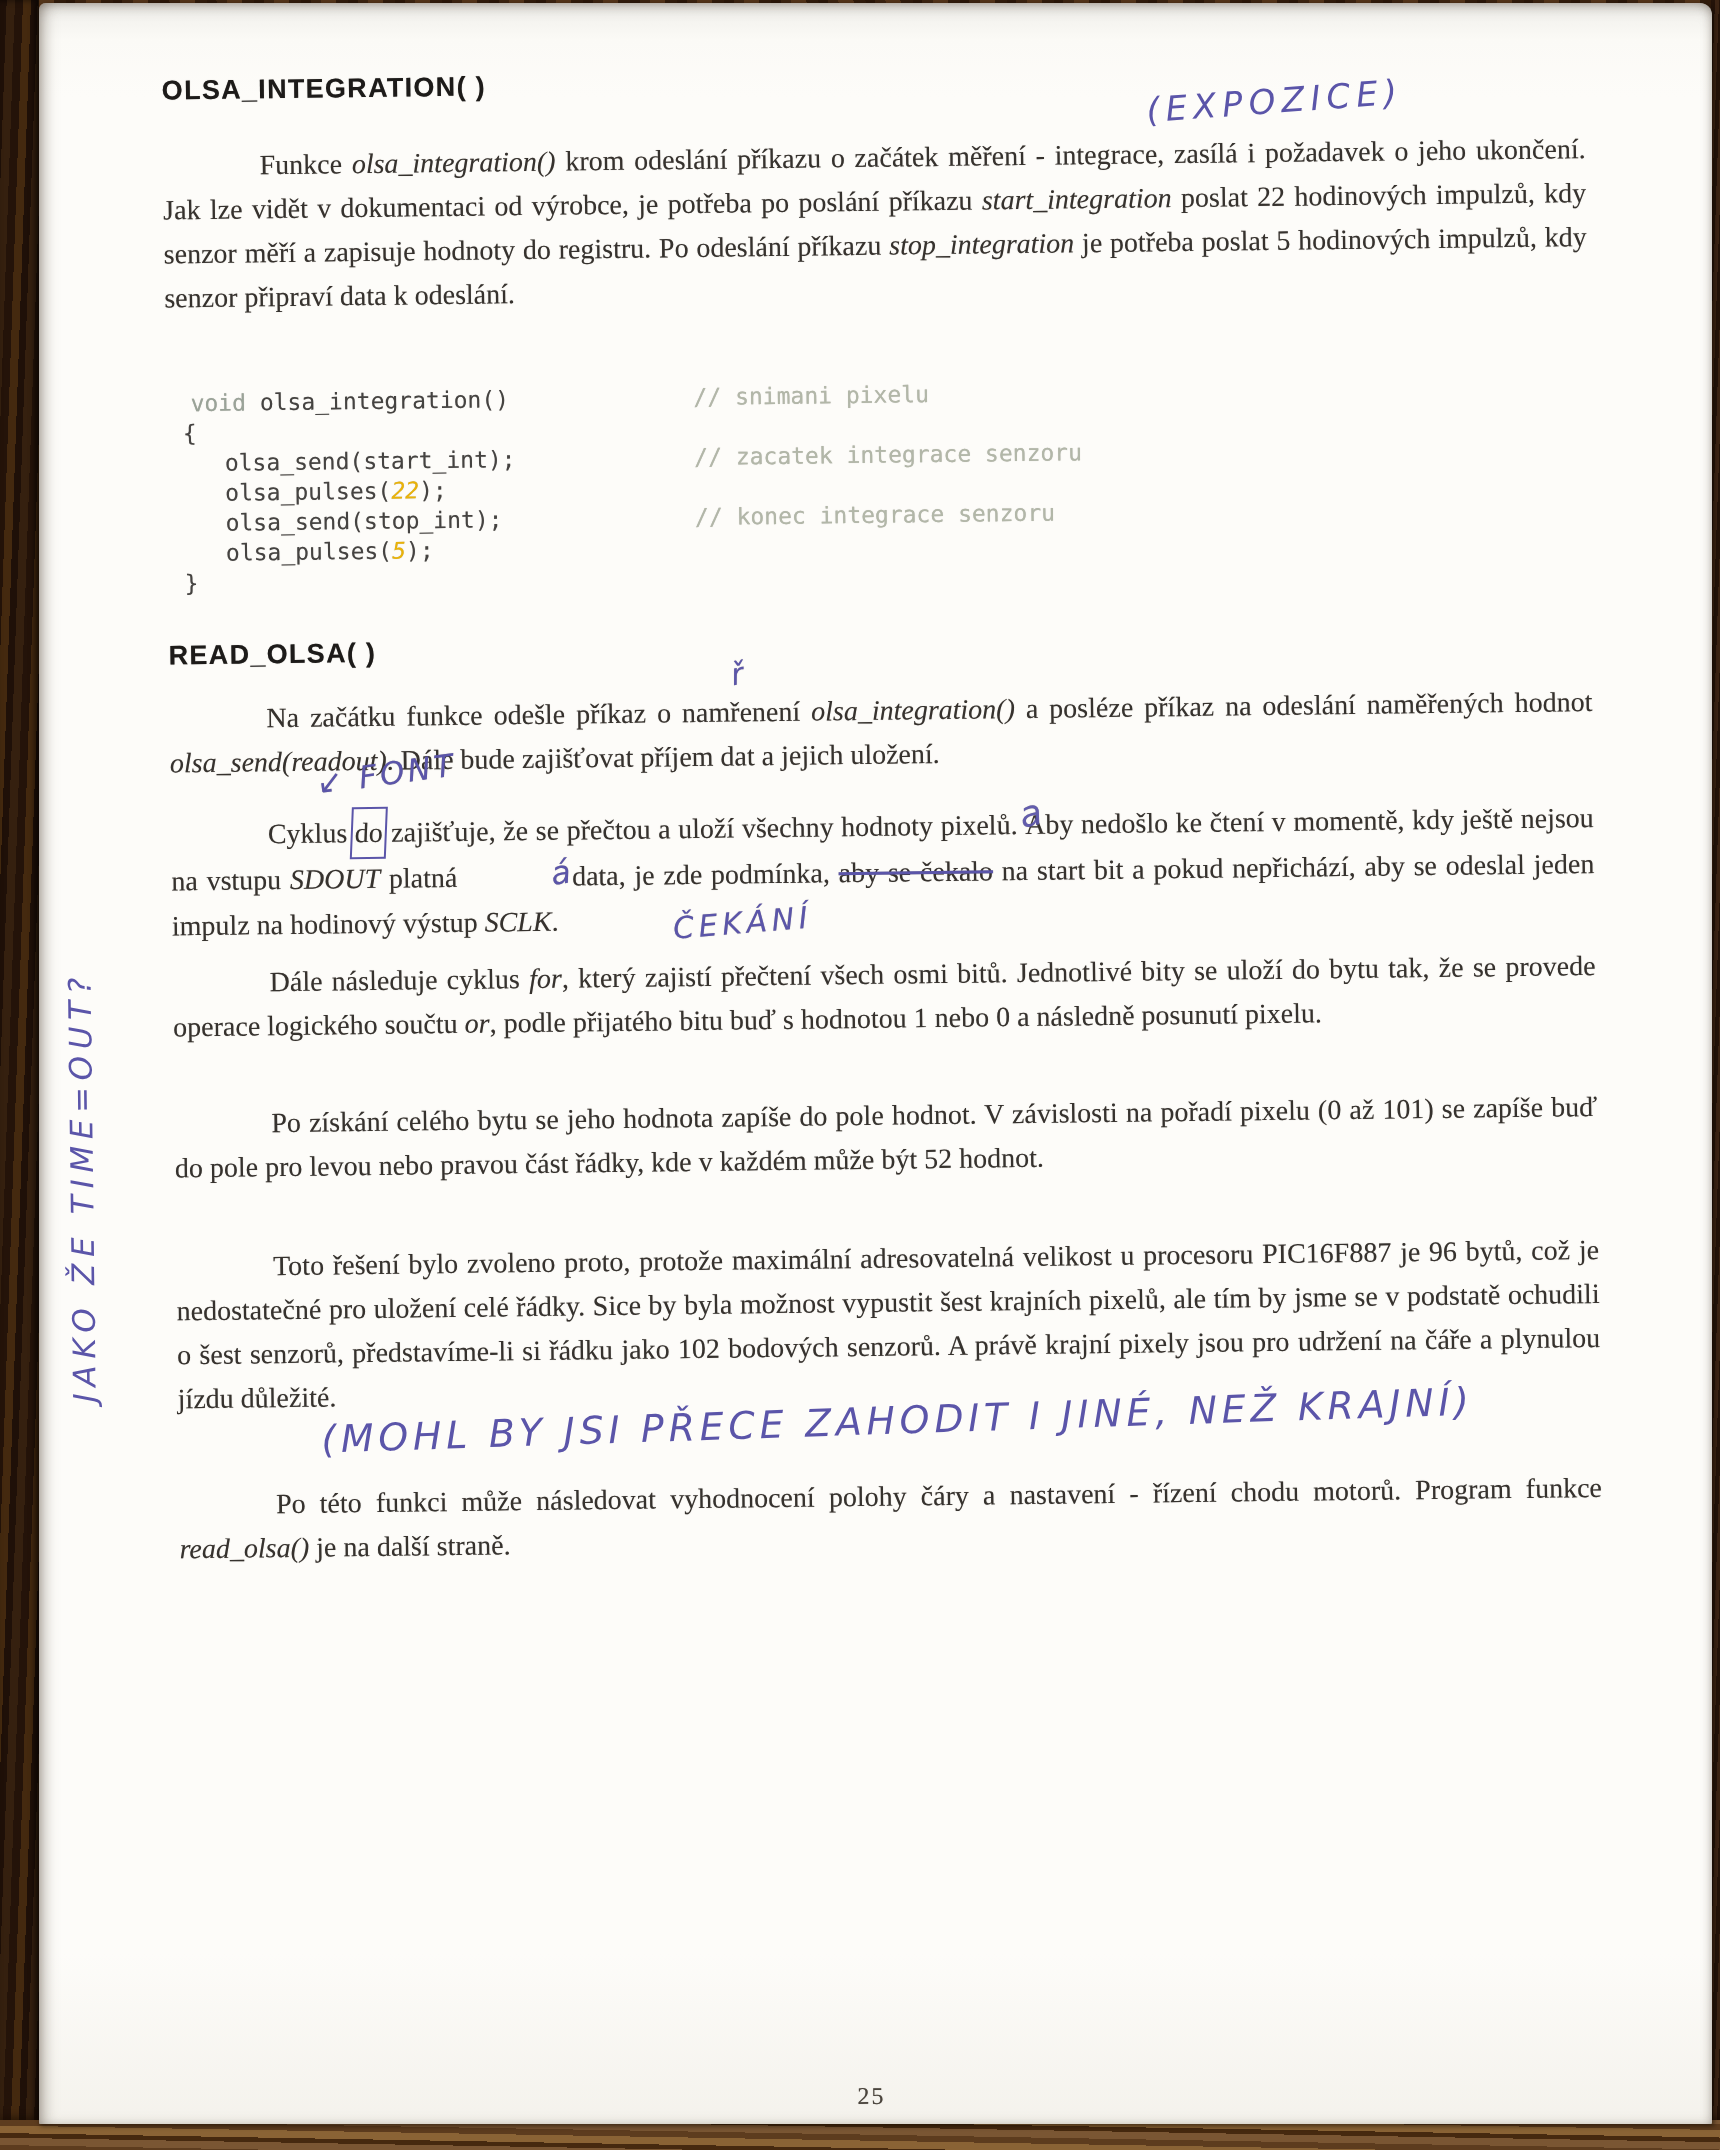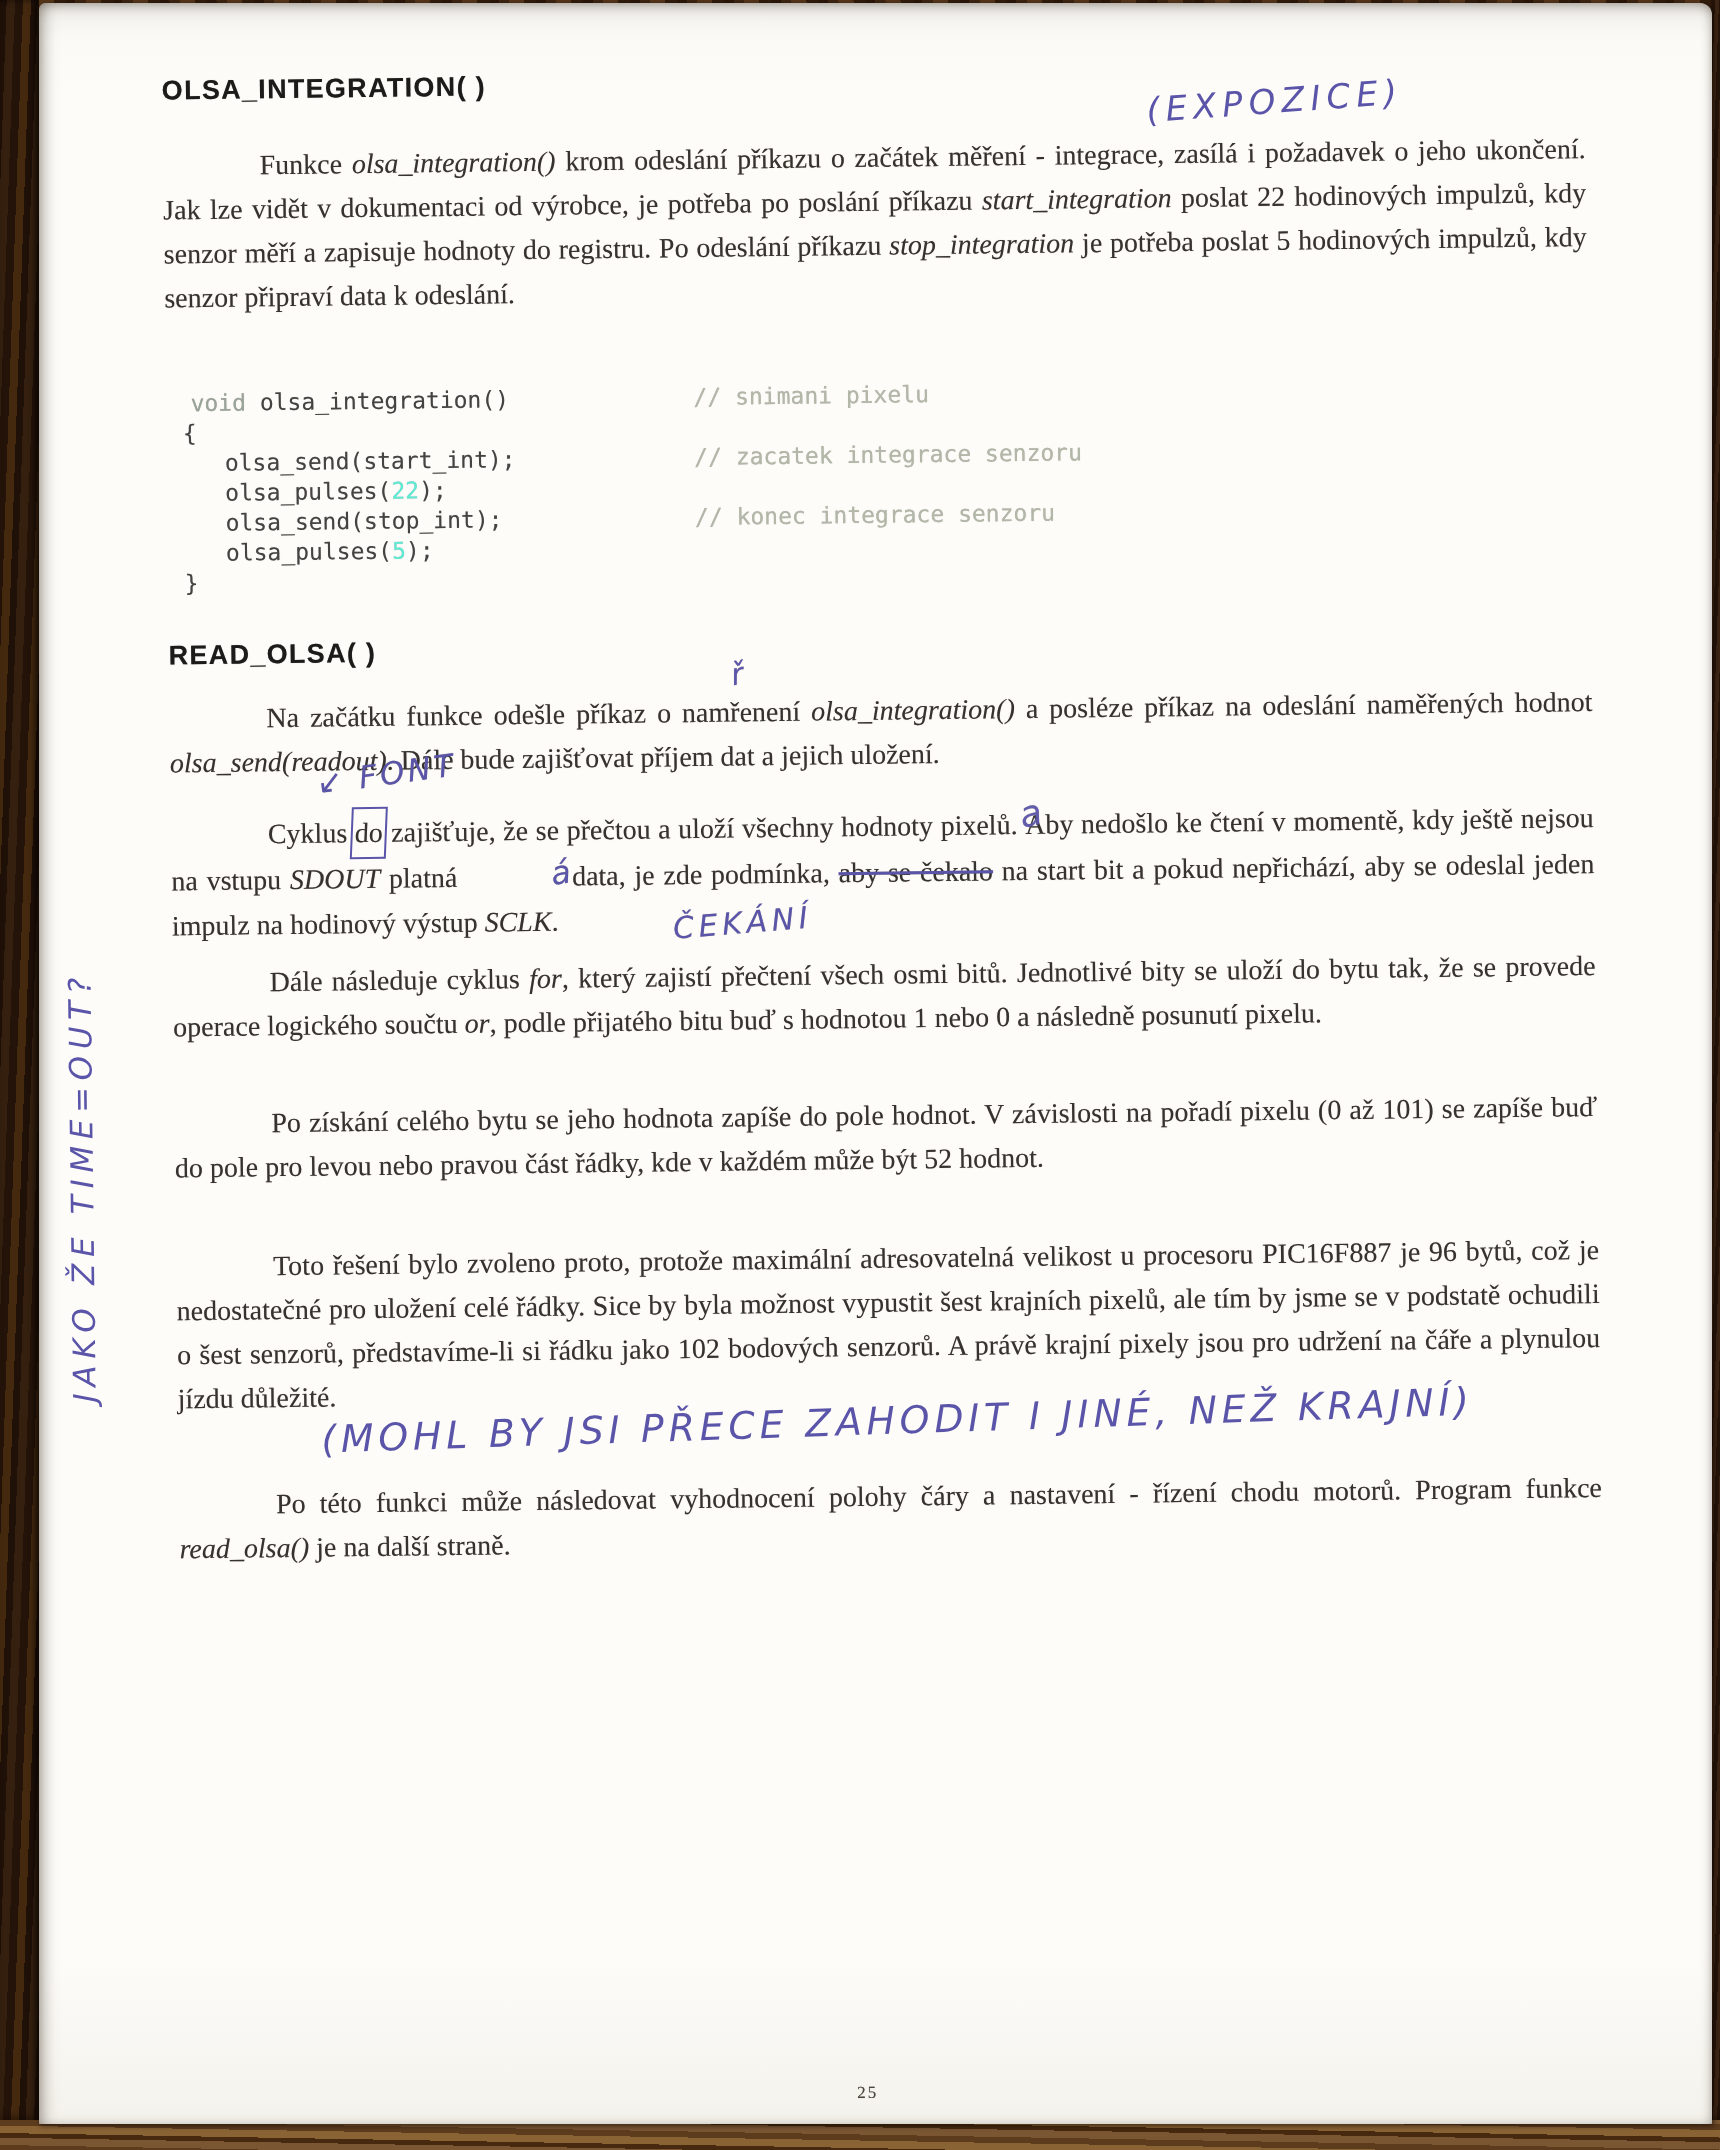--- a/index.html
+++ b/index.html
@@ -43,30 +43,30 @@
     text-shadow:0 0 0.8px rgba(70,64,58,.45);}
   .para i{font-style:italic;}
 
   
   .code{font-family:"DejaVu Sans Mono","Liberation Mono",monospace;
     font-size:23px;line-height:30px;color:#454341;
     text-shadow:0 0 0.7px rgba(90,85,80,.4);}
   .code-row{display:flex;}
   .code-main{white-space:pre;width:511px;flex:0 0 511px;}
   .kw{color:#9aa398;margin-left:8px;}
-  .num{color:#5eead4;}
+  .num{color:#eab308;font-style:italic;}
   .cmt{color:#b2b7a8;white-space:pre;}
 
   
   .hand{font-family:"DejaVu Sans",sans-serif;font-style:italic;color:#5b55a9;}
   .expozice{font-size:34px;letter-spacing:6px;transform:rotate(-3.5deg);white-space:nowrap;}
   .zahodit{font-size:38px;letter-spacing:4.7px;transform:rotate(-1.2deg);white-space:nowrap;}
   .margin-note{font-size:31px;letter-spacing:6.7px;white-space:nowrap;
     transform:rotate(-90deg);transform-origin:0 0;}
-  .pagenum{font-size:17px;color:#4a443c;letter-spacing:2px;
+  .pagenum{font-size:24px;color:#4a443c;letter-spacing:2px;
     text-shadow:0 0 0.7px rgba(70,64,58,.5);}
 
   .rel{position:relative;display:inline-block;text-indent:0;}
   .caron-mark{position:absolute;top:-38px;left:42%;font-size:30px;color:#5b55a9;
     transform:rotate(-10deg);font-family:"DejaVu Sans",sans-serif;font-style:italic;}
   .box-ink{display:inline-block;outline:2px solid #5b55a9;outline-offset:2px;
     margin:0 8px;transform:skew(-3deg);}
   .font-note{position:absolute;top:-59px;left:-30px;white-space:nowrap;
     font-size:31px;letter-spacing:3.4px;transform:rotate(-7deg);}
   .over-a{position:absolute;top:-10.8px;left:-5.4px;font-size:36px;

